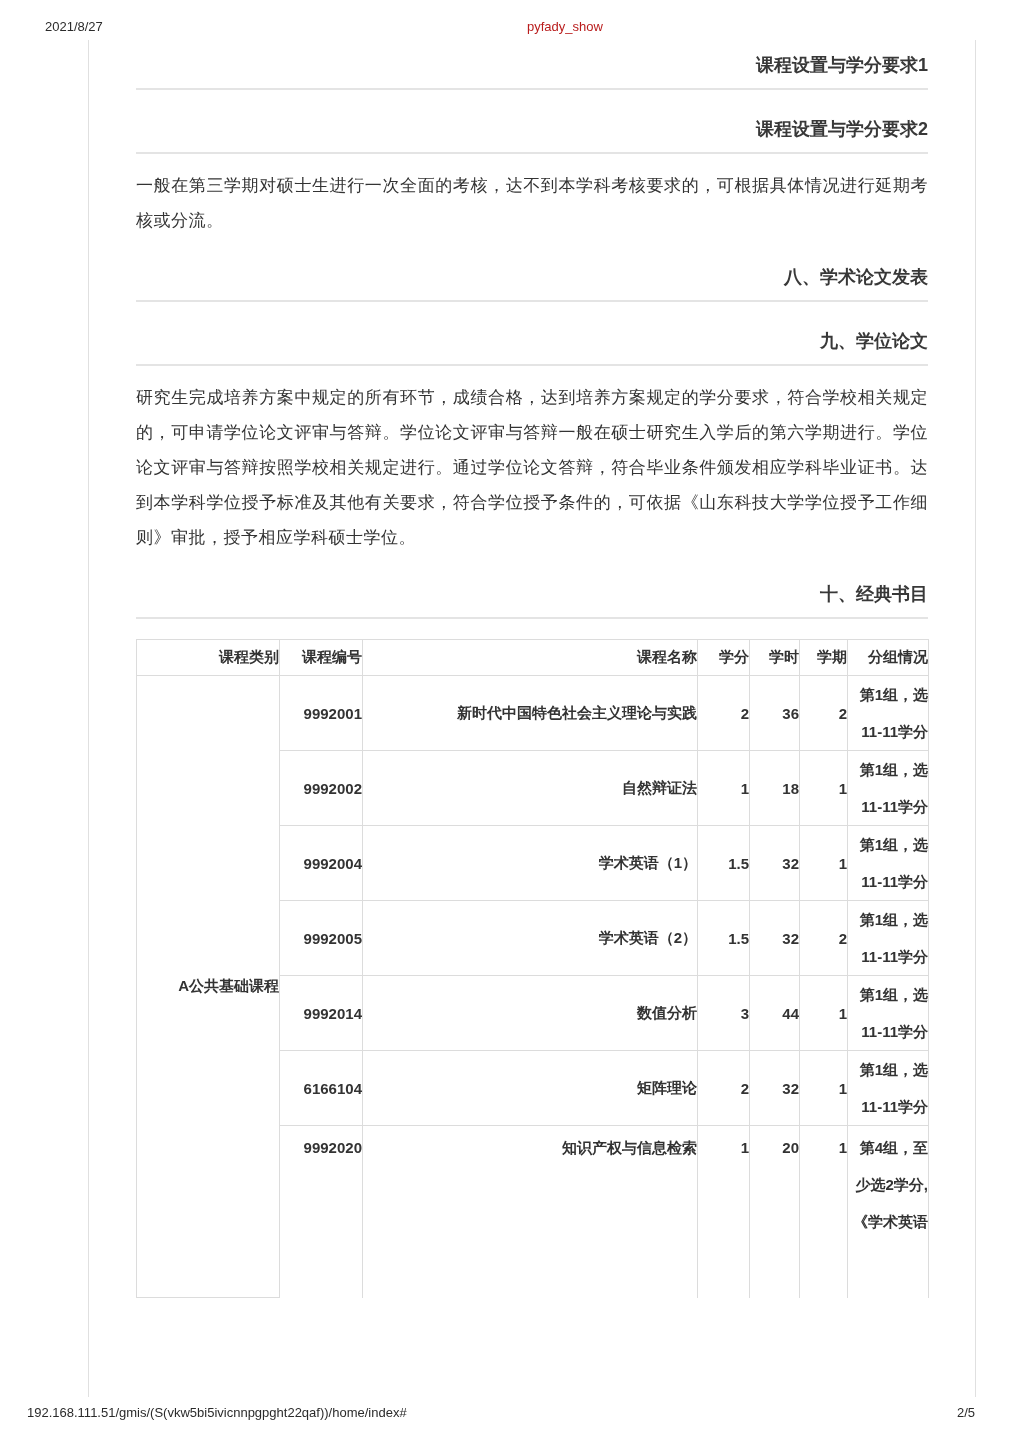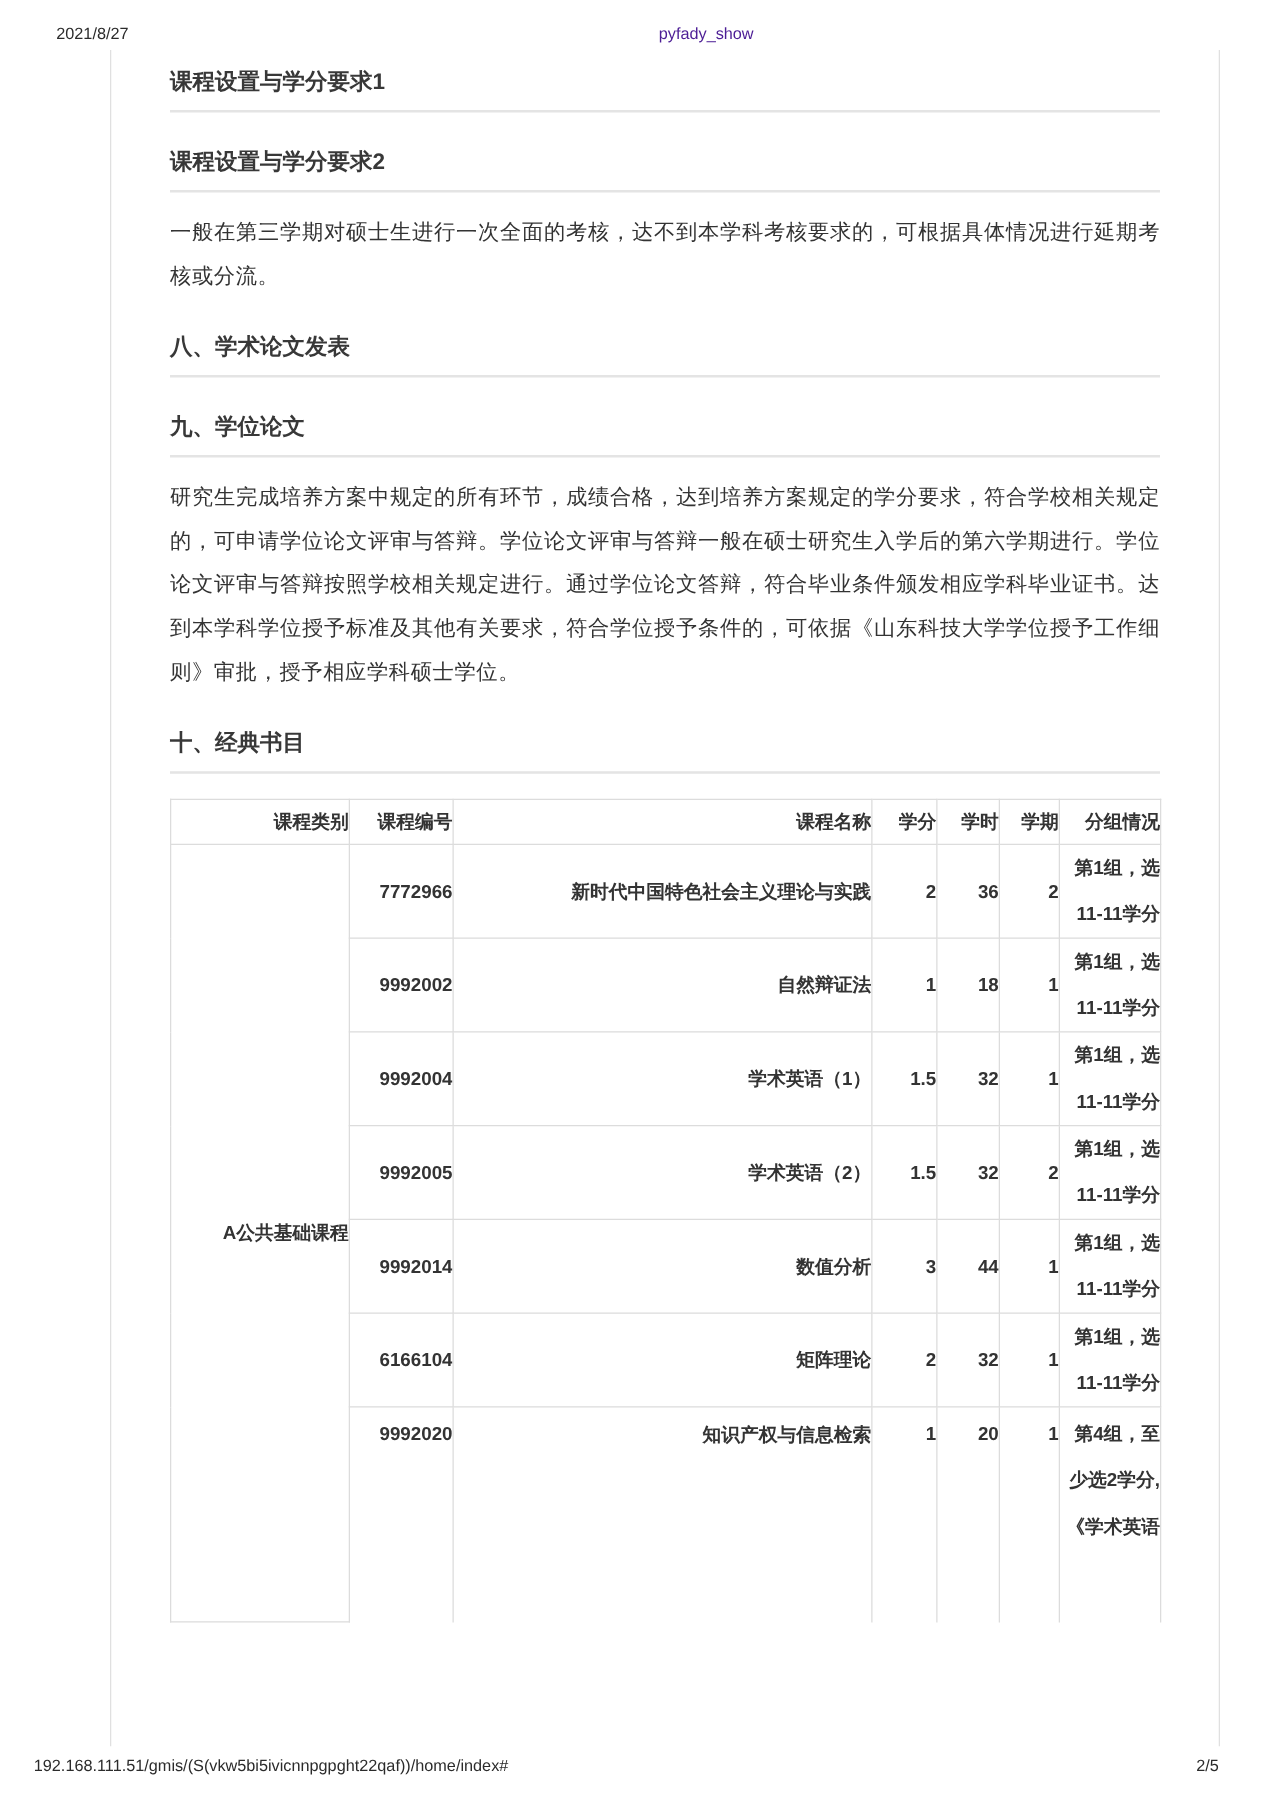--- a/index.html
+++ b/index.html
@@ -13,21 +13,21 @@
     overflow: hidden;
   }
 
   
   .print-date {
     position: absolute; left: 45px; top: 19px;
     font-size: 13px; color: #2b2b2b;
   }
   .print-title {
     position: absolute; left: 527px; top: 19px;
-    font-size: 13px; color: #4c1d95;
+    font-size: 13px; color: #b91c1c;
   }
   .print-url {
     position: absolute; left: 27px; top: 1405px;
     font-size: 13px; color: #2b2b2b;
   }
   .print-pageno {
     position: absolute; right: 49px; top: 1405px;
     font-size: 13px; color: #2b2b2b;
   }
 
@@ -41,20 +41,21 @@
     padding: 0 47px;
     overflow: hidden;
   }
 
   h2.h {
     margin: 28px 0 0 0;
     font-size: 18px; line-height: 22px;
     font-weight: bold; color: #383838;
     padding-bottom: 12px;
     border-bottom: 2px solid #e4e4e4;
+    text-align: right;
   }
   h2.h.first { margin-top: 14px; }
   p.para {
     margin: 14px 0 0 0;
     font-size: 17px; line-height: 35px;
     letter-spacing: 0.5px;
     color: #333333;
     text-align: justify;
   }
   p.para + h2.h { }
@@ -125,21 +126,21 @@
         <th>课程名称</th>
         <th>学分</th>
         <th>学时</th>
         <th>学期</th>
         <th>分组情况</th>
       </tr>
     </thead>
     <tbody>
       <tr>
         <td class="category" rowspan="7">A公共基础课程</td>
-        <td>7772966</td>
+        <td>9992001</td>
         <td>新时代中国特色社会主义理论与实践</td>
         <td>2</td>
         <td>36</td>
         <td>2</td>
         <td class="group-cell">第1组，选11-11学分</td>
       </tr>
       <tr>
         <td>9992002</td>
         <td>自然辩证法</td>
         <td>1</td>

